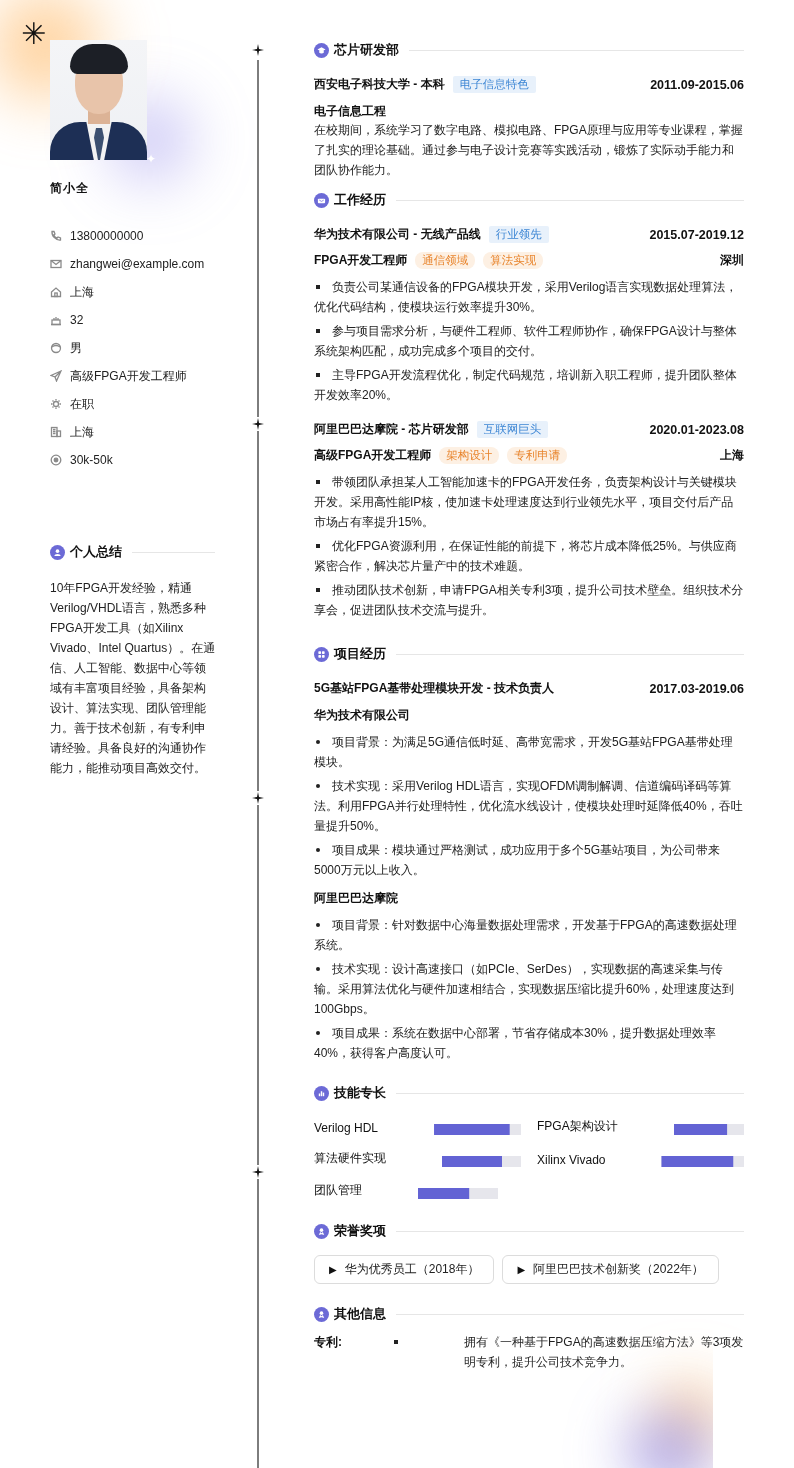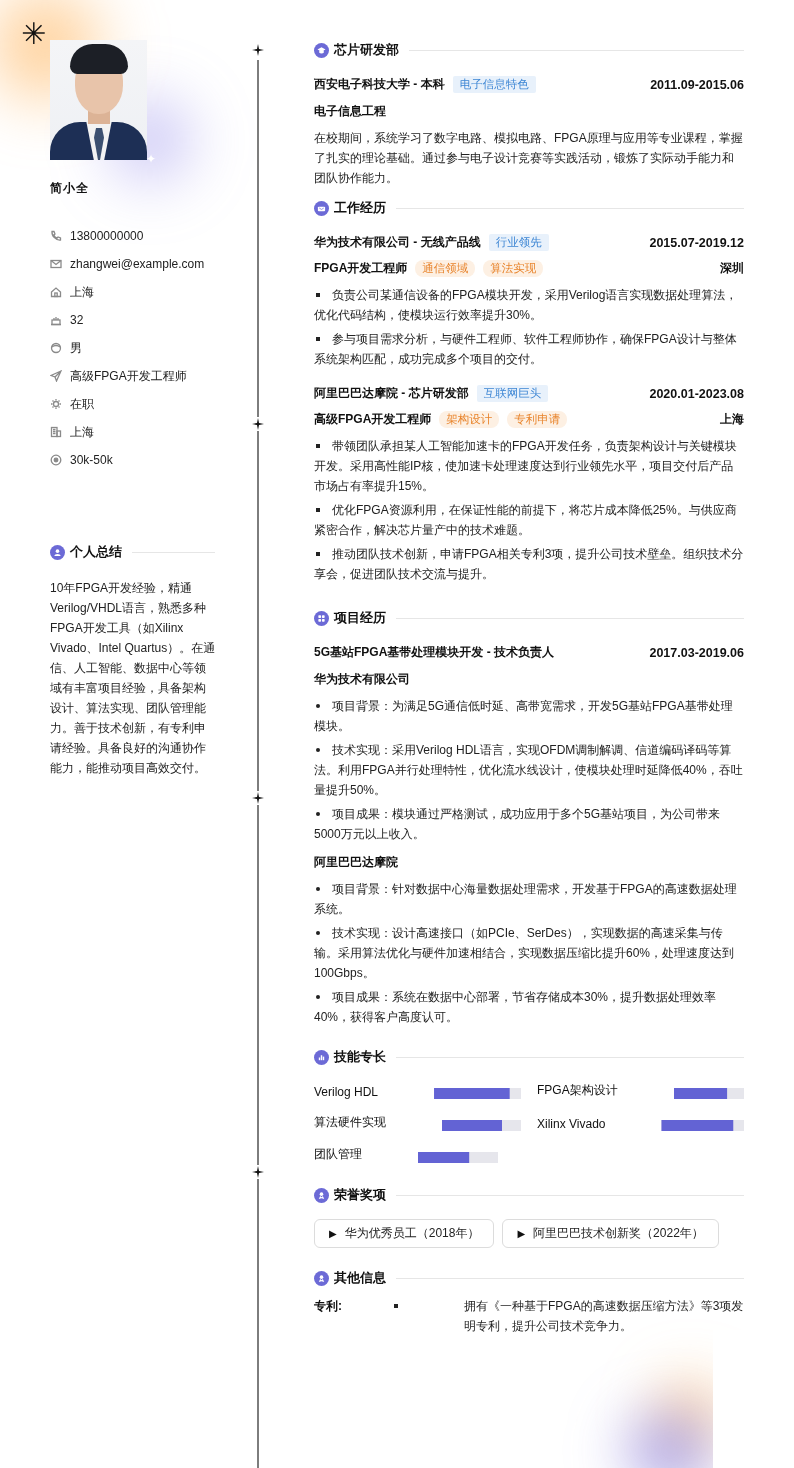--- a/index.html
+++ b/index.html
@@ -220,21 +220,21 @@
     <span class="sec-line"></span>
   </div>
   <div class="row" style="margin-top:16px">
     <div class="row-left">
       <span class="bold">西安电子科技大学 - 本科</span>
       <span class="tag tag-blue">电子信息特色</span>
     </div>
     <span class="date">2011.09-2015.06</span>
   </div>
   <div class="bold" style="margin-top:10px">电子信息工程</div>
-  <div class="para" style="margin-top:8px">在校期间，系统学习了数字电路、模拟电路、FPGA原理与应用等专业课程，掌握了扎实的理论基础。通过参与电子设计竞赛等实践活动，锻炼了实际动手能力和团队协作能力。</div>
+  <div class="para" style="">在校期间，系统学习了数字电路、模拟电路、FPGA原理与应用等专业课程，掌握了扎实的理论基础。通过参与电子设计竞赛等实践活动，锻炼了实际动手能力和团队协作能力。</div>
 
   <div class="section-head" style="margin-top:10px">
     <span class="sec-ico">
         <svg viewBox="0 0 10 10">
           <rect x="1" y="3" width="8" height="5" rx="1"></rect>
           <path d="M2.5 4.5 L5 6 L7.5 4.5" stroke="#6c6ad6" stroke-width="0.8" fill="none"></path>
         </svg>
       </span>
     <span class="sec-title">工作经历</span>
     <span class="sec-line"></span>
@@ -252,20 +252,21 @@
       <div class="row-left">
         <span class="bold">FPGA开发工程师</span>
         <span class="tag tag-orange">通信领域</span>
         <span class="tag tag-orange">算法实现</span>
       </div>
       <span class="bold">深圳</span>
     </div>
     <ul class="bullets" style="margin-top:8px">
       <li><span class="dot"></span><span>负责公司某通信设备的FPGA模块开发，采用Verilog语言实现数据处理算法，优化代码结构，使模块运行效率提升30%。</span></li>
       <li><span class="dot"></span><span>参与项目需求分析，与硬件工程师、软件工程师协作，确保FPGA设计与整体系统架构匹配，成功完成多个项目的交付。</span></li>
+      <li><span class="dot"></span><span>主导FPGA开发流程优化，制定代码规范，培训新入职工程师，提升团队整体开发效率20%。</span></li>
     </ul>
   </div>
 
   <div>
     <div class="row" style="margin-top:16px">
       <div class="row-left">
         <span class="bold">阿里巴巴达摩院 - 芯片研发部</span>
         <span class="tag tag-blue">互联网巨头</span>
       </div>
       <span class="date">2020.01-2023.08</span>

